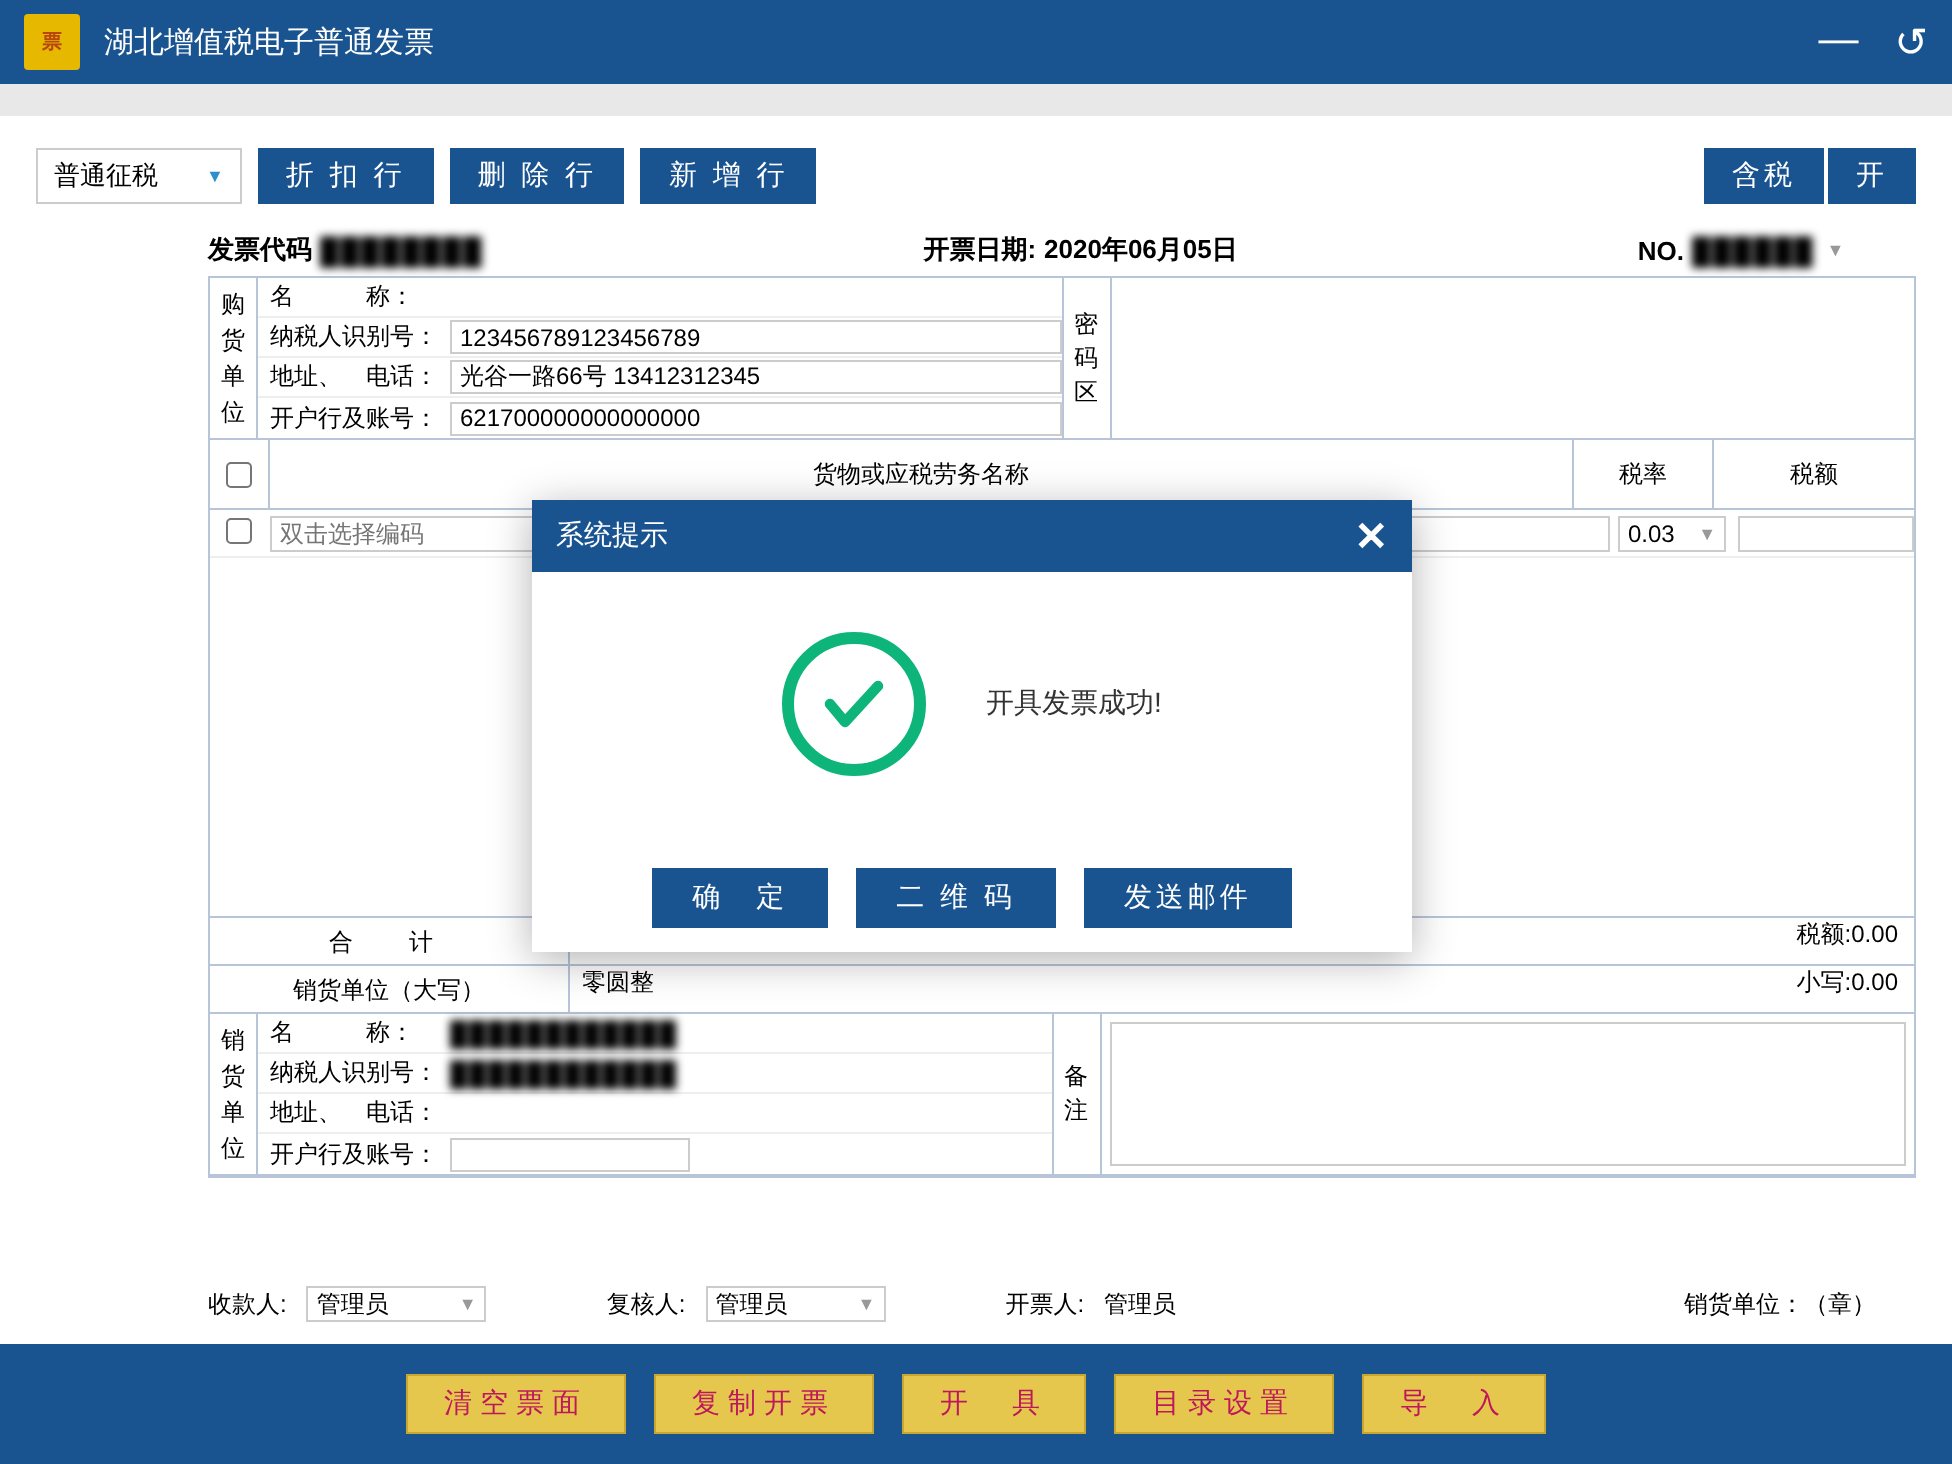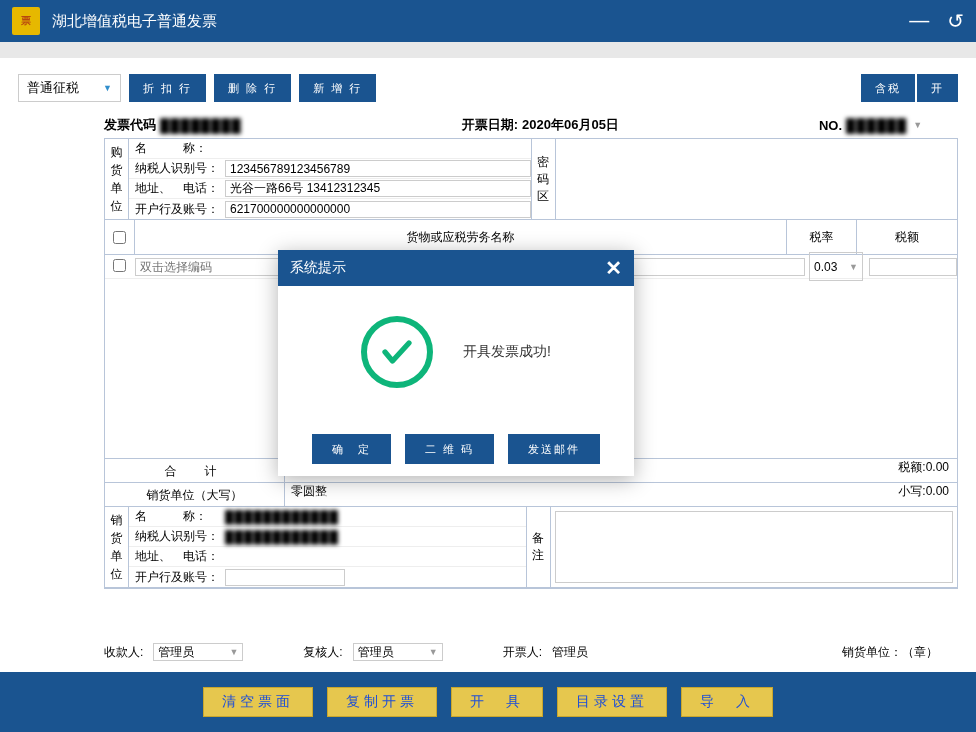--- a/index.html
+++ b/index.html
@@ -9,22 +9,22 @@
     .titlebar .logo { width: 28px; height: 28px; background: #e6b800; color: #b8470f; font-size: 10px; font-weight: bold; display: flex; align-items: center; justify-content: center; border-radius: 2px; margin-right: 12px; }
     .titlebar .title { font-size: 15px; flex: 1; }
     .titlebar .controls { display: flex; gap: 18px; font-size: 20px; }
     .titlebar .controls span { cursor: pointer; }
     
     .content { background: #fff; margin: 16px 0 0 0; padding: 16px 18px 0 18px; height: 614px; }
     
     .toolbar-row { display: flex; align-items: center; gap: 8px; margin-bottom: 14px; }
     .select-box { border: 1px solid #ccc; height: 28px; padding: 0 8px; font-size: 13px; display: flex; align-items: center; gap: 24px; background: #fff; }
     .select-box .arrow { font-size: 9px; color: #318ecc; }
-    .btn-blue { background: #1a5490; color: #fff; border: none; height: 28px; padding: 0 14px; font-size: 11px; cursor: pointer; letter-spacing: 2px; }
-    .btn-yellow { background: #e6c74e; color: #1d4ed8; border: 1px solid #c9a62c; height: 30px; padding: 4px 18px; font-size: 14px; cursor: pointer; letter-spacing: 4px; }
+    .btn-blue { background: #1a5490; color: #fff; border: none; height: 28px; padding: 0 14px; font-size: 14px; cursor: pointer; letter-spacing: 2px; }
+    .btn-yellow { background: #e6c74e; color: #be185d; border: 1px solid #c9a62c; height: 30px; padding: 4px 18px; font-size: 14px; cursor: pointer; letter-spacing: 4px; }
     .toolbar-right { margin-left: auto; display: flex; gap: 2px; }
     
     .invoice-area { margin-left: 86px; margin-right: 0; }
     .header-row { display: flex; align-items: center; font-size: 13px; margin-bottom: 4px; font-weight: bold; }
     .header-row .lbl { margin-right: 4px; }
     .header-row .val { margin-right: 80px; }
     .header-row .date-lbl { margin-left: 140px; }
     .header-row .no-lbl { margin-left: 120px; }
     .header-row .tiny-arrow { font-size: 9px; color: #999; margin-left: 6px; }
     
@@ -44,40 +44,40 @@
     .items-header > div { border-right: 1px solid #b8c5d9; padding: 0 4px; height: 100%; display: flex; align-items: center; justify-content: center; }
     .items-header > div:last-child { border-right: none; }
     .chk-col { width: 30px; }
     .name-col { flex: 1; }
     .rate-col { width: 70px; }
     .tax-col { width: 100px; }
     
     .items-row { display: flex; font-size: 12px; height: 24px; align-items: center; border-bottom: 1px solid #eee; }
     .items-row .chk-col input { margin-left: 8px; }
     .items-row .name-input { flex: 1; border: 1px solid #ccc; height: 18px; padding: 0 4px; color: #999; font-size: 12px; }
-    .items-row .rate-sel { width: 54px; border: 1px solid #ccc; height: 29px; font-size: 12px; display: flex; align-items: center; justify-content: space-between; padding: 0 4px; margin-left: 4px; }
+    .items-row .rate-sel { width: 54px; border: 1px solid #ccc; height: 18px; font-size: 12px; display: flex; align-items: center; justify-content: space-between; padding: 0 4px; margin-left: 4px; }
     .items-row .tax-input { width: 88px; border: 1px solid #ccc; height: 18px; margin-left: 6px; }
     
     .items-body { height: 204px; border-bottom: 1px solid #b8c5d9; }
     
     .total-row { display: flex; height: 24px; border-bottom: 1px solid #b8c5d9; font-size: 12px; align-items: flex-start; }
     .total-row .tlabel { width: 180px; text-align: center; border-right: 1px solid #b8c5d9; height: 100%; line-height: 24px; letter-spacing: 8px; }
     .total-row .tval { flex: 1; padding: 0 6px; }
     .total-row .tright { padding-right: 8px; }
     
     .seller-section { display: flex; border-bottom: 1px solid #b8c5d9; }
     .remark-label { width: 24px; border-right: 1px solid #b8c5d9; display: flex; flex-direction: column; justify-content: center; align-items: center; font-size: 12px; }
     .remark-area { flex: 1; }
     
     .footer-row { display: flex; font-size: 12px; padding: 6px 0; gap: 60px; }
     .footer-row .fitem { display: flex; align-items: center; gap: 10px; margin-top: 48px; }
     .footer-row .fsel { border: 1px solid #ccc; height: 18px; width: 90px; display: flex; align-items: center; justify-content: space-between; padding: 0 4px; font-size: 12px; }
     
     .bottom-bar { background: #1a5490; height: 60px; display: flex; align-items: center; justify-content: center; gap: 14px; }
-    .modal { width: 356px; background: #fff; box-shadow: 0 4px 20px rgba(0,0,0,0.3); position: absolute; top: 250px; left: 278px; }
+    .modal { width: 440px; background: #fff; box-shadow: 0 4px 20px rgba(0,0,0,0.3); position: absolute; top: 250px; left: 266px; }
     .modal-header { background: #1a5490; color: #fff; height: 36px; display: flex; align-items: center; padding: 0 12px; font-size: 14px; }
     .modal-header .close { margin-left: auto; font-size: 20px; font-weight: bold; cursor: pointer; }
     .modal-body { padding: 30px 20px; display: flex; align-items: center; gap: 30px; justify-content: center; }
     .success-icon { width: 72px; height: 72px; border: 6px solid #0eb57a; border-radius: 50%; display: flex; align-items: center; justify-content: center; }
     .success-icon svg { width: 36px; height: 36px; }
     .modal-msg { font-size: 14px; color: #333; }
     .modal-footer { display: flex; justify-content: center; gap: 14px; padding: 16px 0 12px 0; }
     .modal-footer .btn-blue { padding: 0 20px; height: 30px; }
     
     .blur-text { filter: blur(2px); letter-spacing: 1px; }

